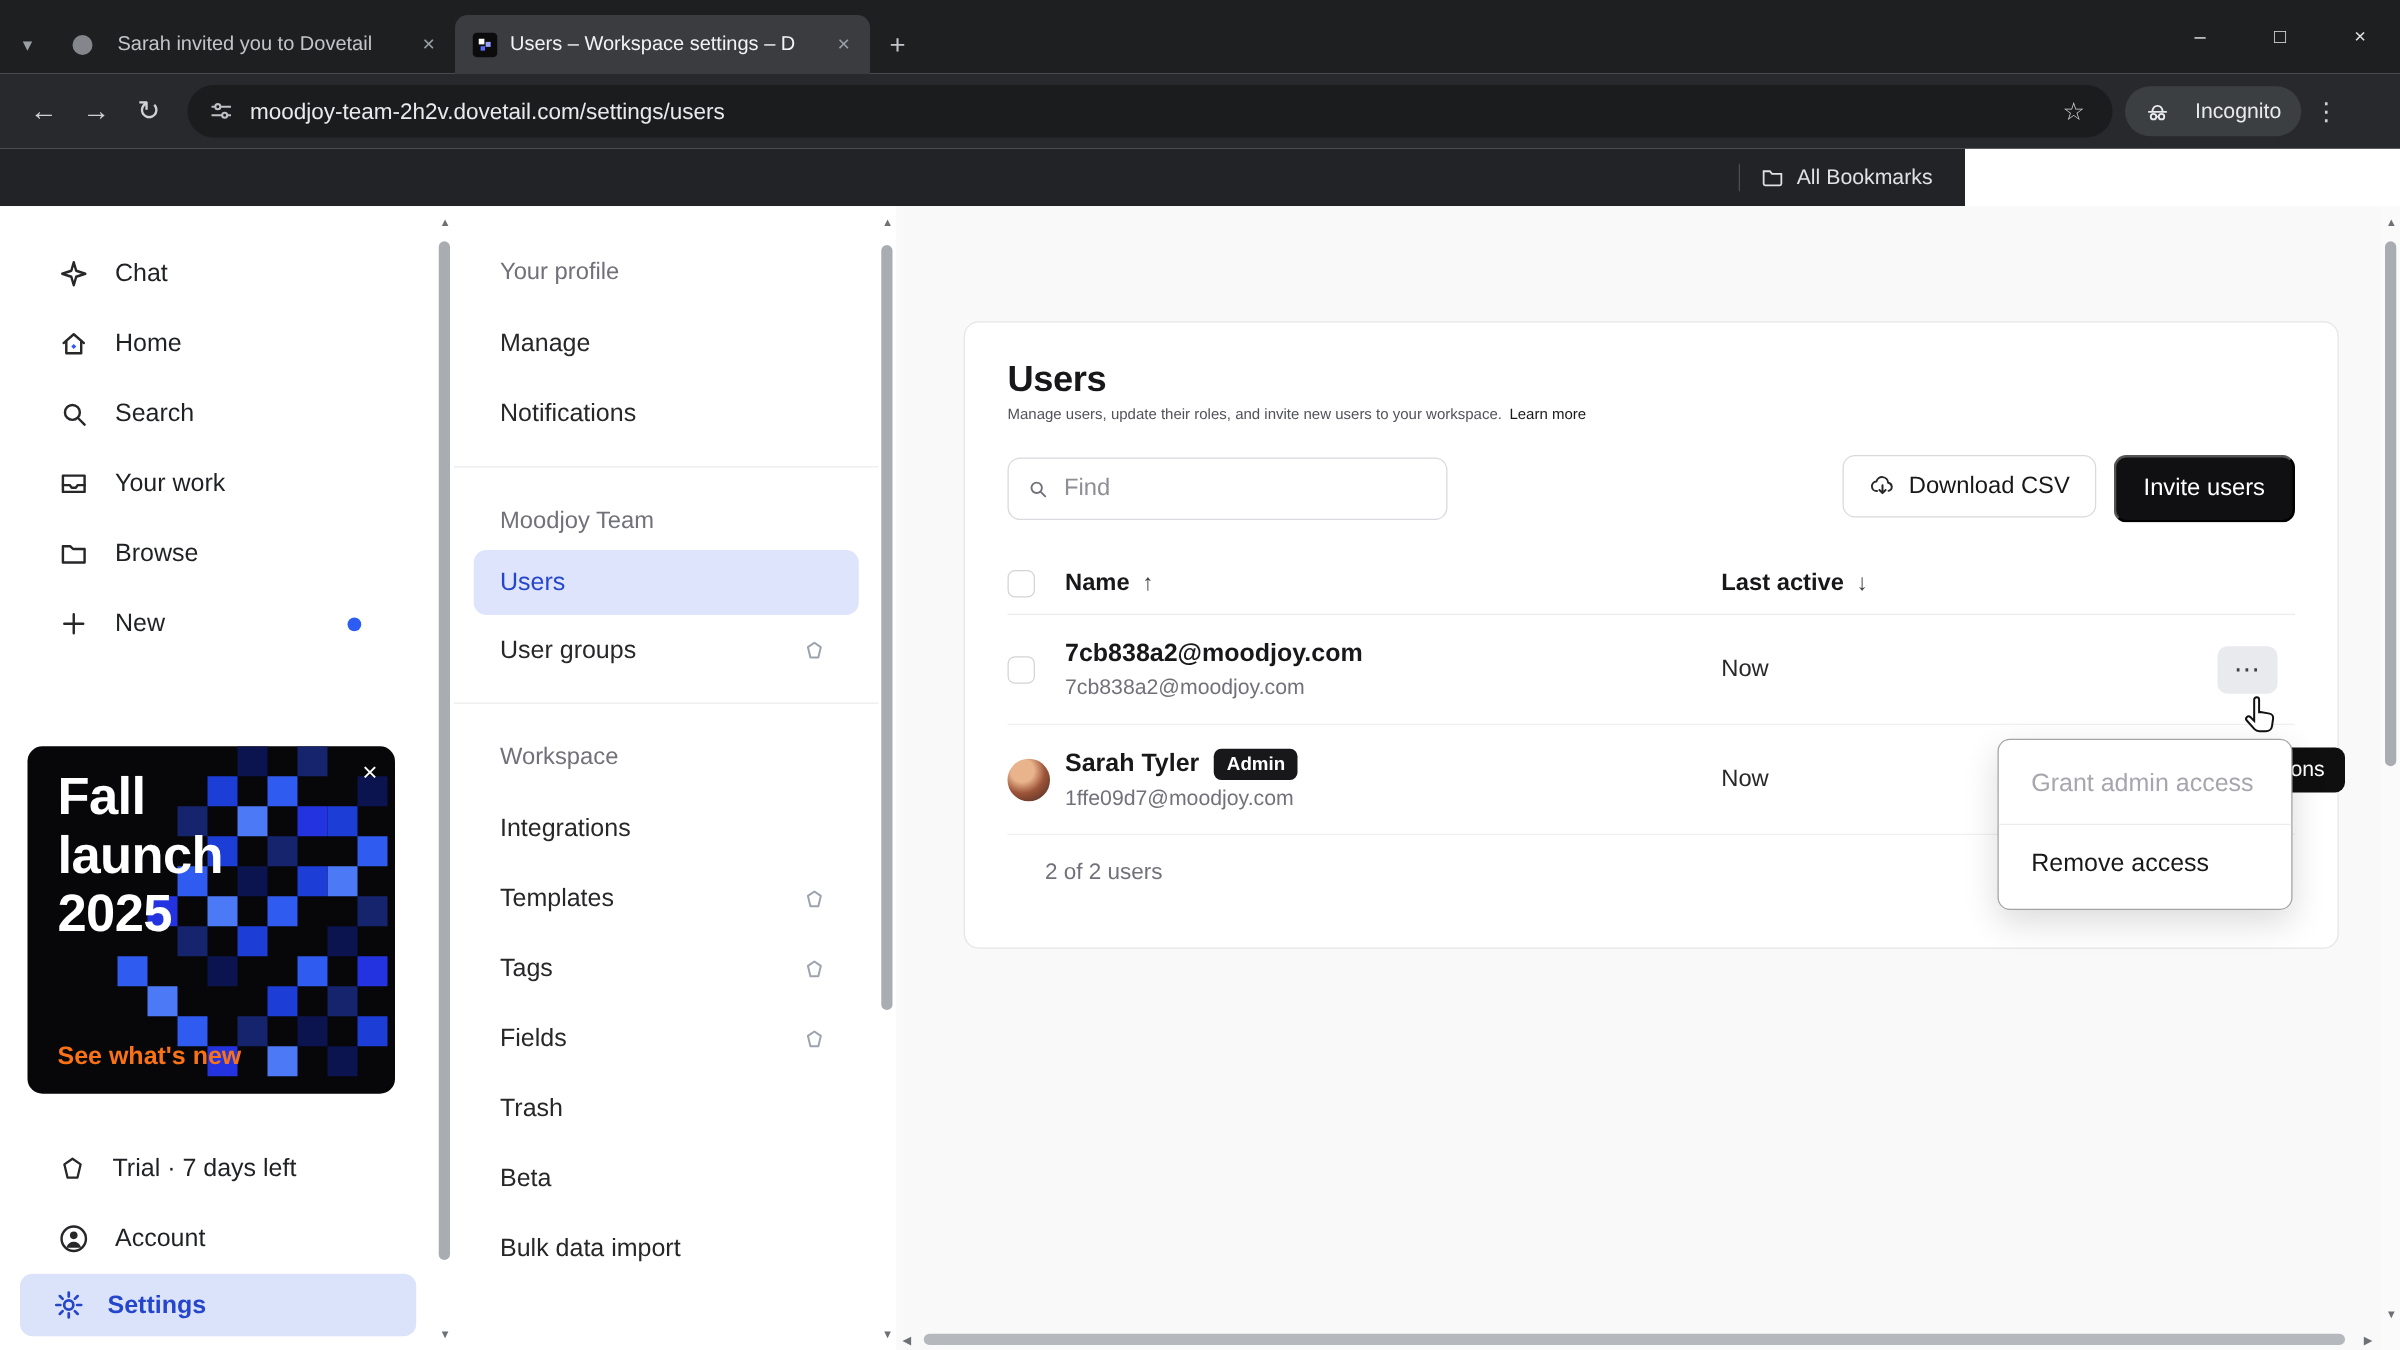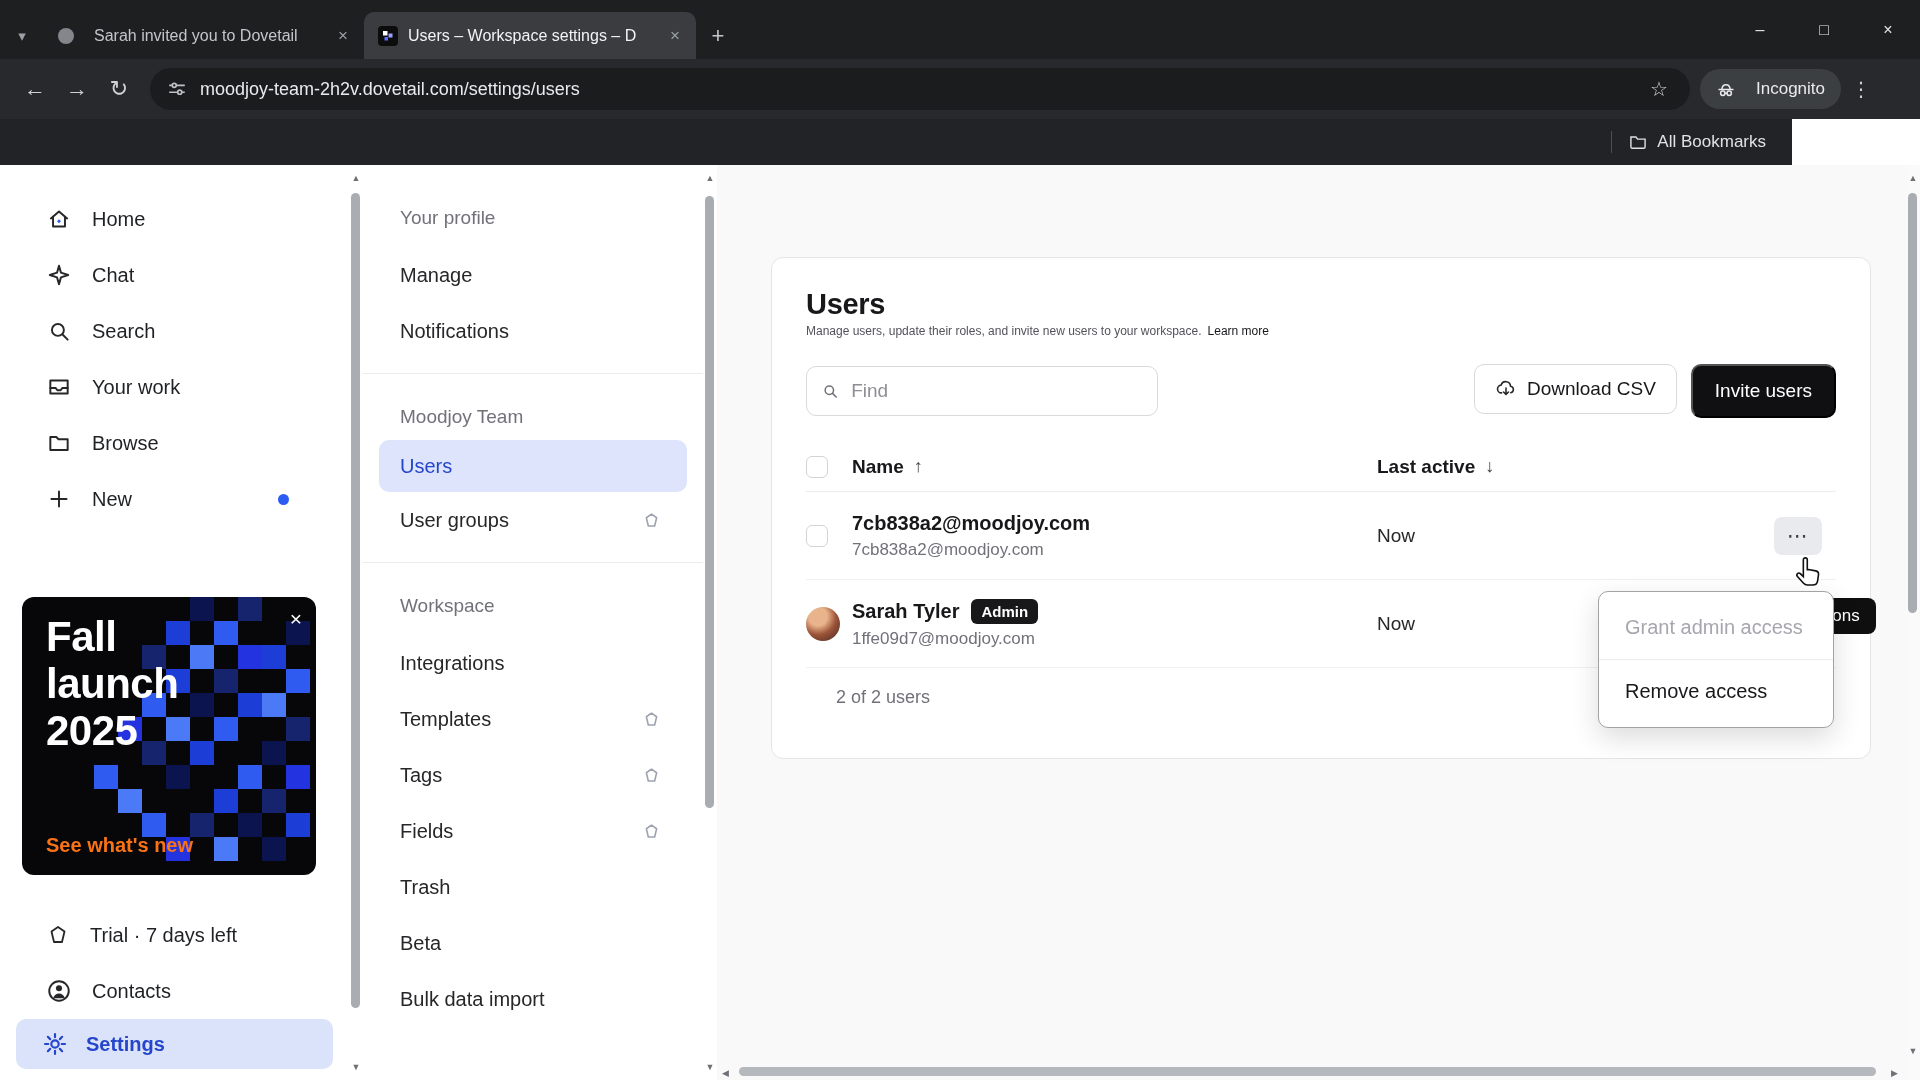--- a/index.html
+++ b/index.html
@@ -21,21 +21,21 @@
   .win-btn { width:64px; height:59px; display:flex; align-items:center; justify-content:center; color:#e2e4e6; font-size:16px; }
 
   .toolbar { position:absolute; left:0; top:59px; width:1920px; height:60px; background:#28292c; display:flex; align-items:center; padding:0 14px; }
   .nav-btn { width:42px; height:42px; display:flex; align-items:center; justify-content:center; color:#cfd1d3; font-size:22px; }
   .omnibox { flex:1; max-width:1540px; height:42px; margin:0 10px; background:#1b1c1e; border-radius:21px; display:flex; align-items:center; padding:0 16px; }
   .omnibox .url { color:#e8eaed; font-size:18px; margin-left:12px; flex:1; white-space:nowrap; overflow:hidden; }
   .star { color:#cfd1d3; font-size:20px; padding:0 6px; }
   .incognito-pill { height:40px; background:#3c3f42; border-radius:20px; display:flex; align-items:center; gap:20px; padding:0 16px; color:#e8eaed; font-size:17px; }
   .kebab { width:40px; height:40px; display:flex; align-items:center; justify-content:center; color:#cfd1d3; font-size:20px; }
 
-  .bookmarksbar { position:absolute; left:0; top:119px; width:1792px; height:46px; background:#222326; display:flex; align-items:center; justify-content:flex-end; padding-right:26px; }
+  .bookmarksbar { position:absolute; left:0; top:119px; width:1572px; height:46px; background:#222326; display:flex; align-items:center; justify-content:flex-end; padding-right:26px; }
   .bm-sep { width:1px; height:22px; background:#4a4d51; margin-right:16px; }
   .bm-group { display:flex; align-items:center; gap:9px; color:#dfe1e4; font-size:17px; }
 
   
   .page { position:absolute; left:0; top:165px; width:1920px; height:915px; background:#fff; display:flex; }
 
   
   .sidebar { width:349px; background:#fff; position:relative; padding-top:26px; flex:none; }
   .sb-item { height:56px; display:flex; align-items:center; gap:20px; padding-left:46px; font-size:20px; color:#1f2125; position:relative; }
   .sb-item svg { flex:none; }
@@ -164,32 +164,32 @@
           <path d="M3.5 6h6l2 2.5h9v9.5a1.5 1.5 0 0 1-1.5 1.5h-14A1.5 1.5 0 0 1 3.5 18z"></path>
         </svg>
       <span>All Bookmarks</span>
     </div>
   </div>
 
   <div class="page">
 
     <div class="sidebar">
       <div class="sb-item">
+        <svg width="26" height="26" viewBox="0 0 24 24" fill="none" stroke="#27272a" stroke-width="1.8" stroke-linejoin="round">
+            <path d="M12 3.5 13.8 9.8 20.5 12 13.8 14.2 12 20.5 10.2 14.2 3.5 12 10.2 9.8Z"></path>
+          </svg>
+        <span>Chat</span>
+      </div>
+      <div class="sb-item">
         <svg width="26" height="26" viewBox="0 0 24 24" fill="none" stroke="#27272a" stroke-width="1.8" stroke-linecap="round" stroke-linejoin="round">
             <path d="M4.5 11.5 12 5l7.5 6.5"></path>
             <path d="M6.5 10v9h11v-9"></path>
             <rect x="10.7" y="12.7" width="2.6" height="2.6" transform="rotate(45 12 14)" fill="#2c5cf2" stroke="none"></rect>
           </svg>
         <span>Home</span>
-      </div>
-      <div class="sb-item">
-        <svg width="26" height="26" viewBox="0 0 24 24" fill="none" stroke="#27272a" stroke-width="1.8" stroke-linejoin="round">
-            <path d="M12 3.5 13.8 9.8 20.5 12 13.8 14.2 12 20.5 10.2 14.2 3.5 12 10.2 9.8Z"></path>
-          </svg>
-        <span>Chat</span>
       </div>
       <div class="sb-item">
         <svg width="26" height="26" viewBox="0 0 24 24" fill="none" stroke="#27272a" stroke-width="1.8" stroke-linecap="round">
             <circle cx="11" cy="11" r="5.5"></circle>
             <path d="M15.5 15.5 20 20"></path>
           </svg>
         <span>Search</span>
       </div>
       <div class="sb-item">
         <svg width="26" height="26" viewBox="0 0 24 24" fill="none" stroke="#27272a" stroke-width="1.8" stroke-linecap="round" stroke-linejoin="round">
@@ -263,21 +263,21 @@
               <path d="M12 4 18.5 8.5 16 19H8L5.5 8.5Z"></path>
             </svg>
           <span>Trial · 7 days left</span>
         </div>
         <div class="sb-item">
           <svg width="26" height="26" viewBox="0 0 24 24" fill="none" stroke="#27272a" stroke-width="1.8" stroke-linecap="round">
               <circle cx="12" cy="12" r="9"></circle>
               <circle cx="12" cy="9.5" r="2.8" fill="#27272a" stroke="none"></circle>
               <path d="M6.5 18.6c1-3 3-4.4 5.5-4.4s4.5 1.4 5.5 4.4" fill="#27272a" stroke="none"></path>
             </svg>
-          <span>Contacts</span>
+          <span>Account</span>
         </div>
         <div class="sb-item sb-settings">
           <svg width="26" height="26" viewBox="0 0 24 24" fill="none" stroke="#2546cb" stroke-width="2" stroke-linecap="round">
               <circle cx="12" cy="12" r="3.4"></circle>
               <path d="M12 2.8v3M12 18.2v3M2.8 12h3M18.2 12h3M5.4 5.4l2.1 2.1M16.5 16.5l2.1 2.1M18.6 5.4l-2.1 2.1M7.5 16.5l-2.1 2.1"></path>
             </svg>
           <span>Settings</span>
         </div>
       </div>
     </div>

